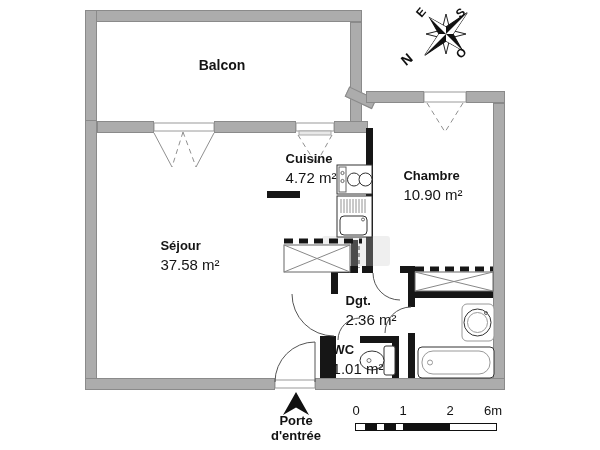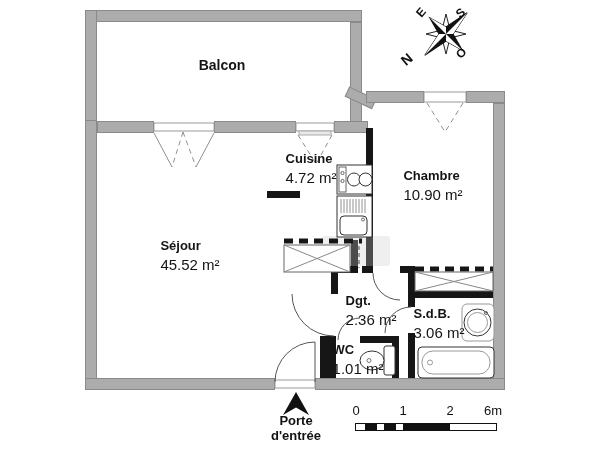--- a/index.html
+++ b/index.html
@@ -160,29 +160,25 @@
   <div class="lbl" style="left:311px;top:151px">
     <div>Cuisine</div>
     <div class="area">4.72 m²</div>
   </div>
   <div class="lbl" style="left:433px;top:168px">
     <div>Chambre</div>
     <div class="area">10.90 m²</div>
   </div>
   <div class="lbl" style="left:190px;top:238px">
     <div>Séjour</div>
-    <div class="area">45.52 m²</div>
+    <div class="area">37.58 m²</div>
   </div>
   <div class="lbl" style="left:371px;top:293px">
     <div>Dgt.</div>
     <div class="area">2.36 m²</div>
-  </div>
-  <div class="lbl" style="left:439px;top:306px">
-    <div>S.d.B.</div>
-    <div class="area">3.06 m²</div>
   </div>
   <div class="lbl" style="left:358px;top:342px">
     <div>WC</div>
     <div class="area">1.01 m²</div>
   </div>
 
   <div class="entrance-lbl">
     <div>Porte</div>
     <div>d'entrée</div>
   </div>

